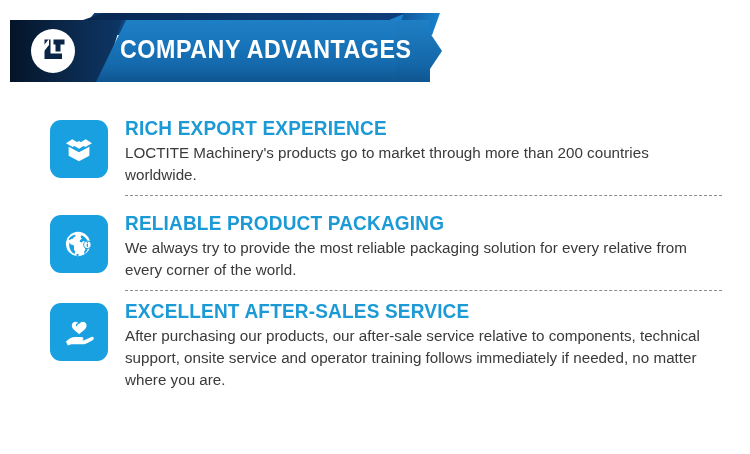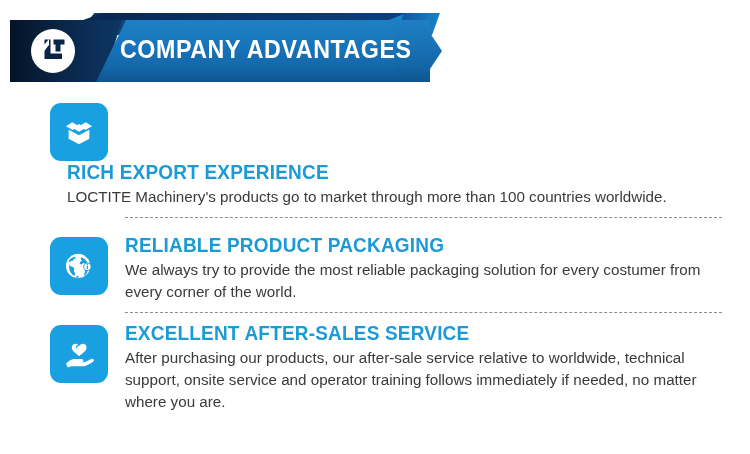--- a/index.html
+++ b/index.html
@@ -159,21 +159,21 @@
     margin: 0;
     max-width: 600px;
   }
   .divider {
     margin: 9px 28px 9px 125px;
     border: 0;
     border-top: 1.6px dashed #8d8d8d;
     height: 0;
   }
 
-  .f1 { margin-top: 4px; flex-direction: column; }
+  .f1 { margin-top: 21px; }
   .f2 { margin-top: 16px; }
   .f3 { margin-top: 8px; }
 </style>
 </head>
 <body>
 
 <div class="banner">
 
   <div class="banner-stripe"></div>
   <div class="banner-stripe-dark"></div>
@@ -203,21 +203,21 @@
       <svg viewBox="0 0 40 40" width="36" height="36" aria-hidden="true">
         <path d="M20 13.5 L27.5 9.2 L34.5 13.6 L27 17.8 Z" fill="#ffffff"></path>
         <path d="M20 13.5 L12.5 9.2 L5.5 13.6 L13 17.8 Z" fill="#ffffff"></path>
         <path d="M20 19.6 L12.6 15.2 L20 11 L27.4 15.2 Z" fill="#ffffff"></path>
         <path d="M8.5 17.5 L20 23.6 L20 33.5 L8.5 27.6 Z" fill="#ffffff"></path>
         <path d="M31.5 17.5 L20 23.6 L20 33.5 L31.5 27.6 Z" fill="#ffffff"></path>
       </svg>
     </div>
     <div class="feature-body">
       <h3 class="feature-title">RICH EXPORT EXPERIENCE</h3>
-      <p class="feature-text">LOCTITE Machinery's products go to market through more than 100 countries worldwide.</p>
+      <p class="feature-text">LOCTITE Machinery's products go to market through more than 200 countries worldwide.</p>
     </div>
   </li>
 
   <hr class="divider">
 
   <li class="feature f2">
     <div class="feature-icon">
       <svg viewBox="0 0 40 40" width="36" height="36" aria-hidden="true">
         <circle cx="19" cy="20" r="13.5" fill="#ffffff"></circle>
         <g fill="#19a0e0">
@@ -228,33 +228,33 @@
           <path d="M18.0 30.8 l1.8 1.0 -.4 1.6 c-1.0-.1-2.0-.3-2.9-.6l1.5-2.0z"></path>
         </g>
         <circle cx="29.3" cy="20.8" r="4.6" fill="#19a0e0"></circle>
         <circle cx="29.3" cy="20.8" r="3.6" fill="#ffffff"></circle>
         <rect x="28.6" y="19.4" width="1.4" height="4.0" rx="0.5" fill="#19a0e0"></rect>
         <circle cx="29.3" cy="18.1" r="0.8" fill="#19a0e0"></circle>
       </svg>
     </div>
     <div class="feature-body">
       <h3 class="feature-title">RELIABLE PRODUCT PACKAGING</h3>
-      <p class="feature-text">We always try to provide the most reliable packaging solution for every costumer from every corner of the world.</p>
+      <p class="feature-text">We always try to provide the most reliable packaging solution for every relative from every corner of the world.</p>
     </div>
   </li>
 
   <hr class="divider">
 
   <li class="feature f3">
     <div class="feature-icon">
       <svg viewBox="0 0 40 40" width="36" height="36" aria-hidden="true">
         <path d="M20.2 22.4 C16.4 19.3 12.0 16.6 12.0 12.8 c0-2.4 1.9-4.1 4.1-4.1 1.7 0 3.2 1.0 4.1 2.6 .9-1.6 2.4-2.6 4.1-2.6 2.2 0 4.1 1.7 4.1 4.1 0 3.8-4.4 6.5-8.2 9.6z" fill="#ffffff"></path>
         <path d="M17.2 13.0 c0-1.4 .9-2.4 2.0-2.4" fill="none" stroke="#19a0e0" stroke-width="1.3" stroke-linecap="round"></path>
         <path d="M5.5 30.8 c2.8-3.6 6.4-5.3 10.3-5.3 l7.0 0 c1.2 0 2.1 .8 2.1 1.8 0 1.0-.9 1.8-2.1 1.8 l-4.3 0 6.6 0 c1.2 0 6.0-2.2 8.4-3.6 1.1-.6 2.3-.2 2.8 .7 .5 .9 .1 2.0-.9 2.6 -3.6 2.2-8.4 4.9-10.7 4.9 l-11.0 0 c-2.2 0-4.3 .4-6.0 1.3z" fill="#ffffff"></path>
       </svg>
     </div>
     <div class="feature-body">
       <h3 class="feature-title">EXCELLENT AFTER-SALES SERVICE</h3>
-      <p class="feature-text">After purchasing our products, our after-sale service relative to worldwide, technical support, onsite service and operator training follows immediately if needed, no matter where you are.</p>
+      <p class="feature-text">After purchasing our products, our after-sale service relative to components, technical support, onsite service and operator training follows immediately if needed, no matter where you are.</p>
     </div>
   </li>
 
 </ul>
 
 </body></html>

